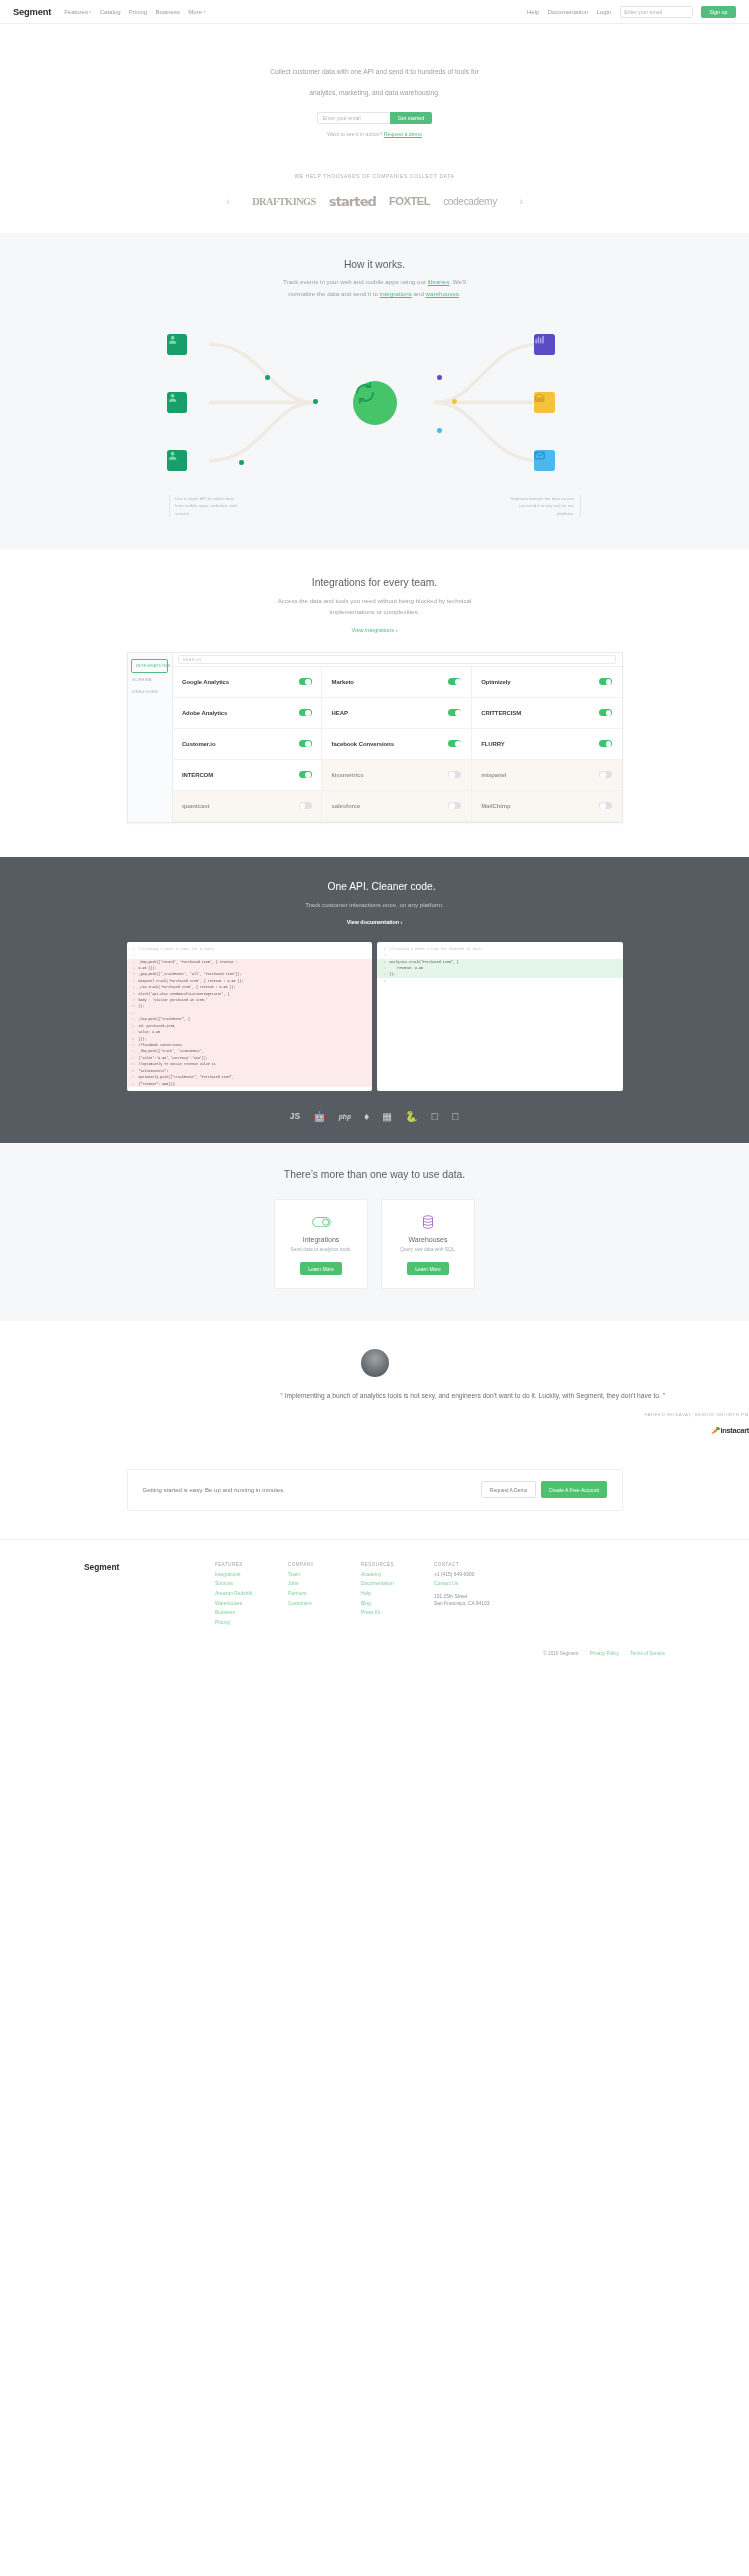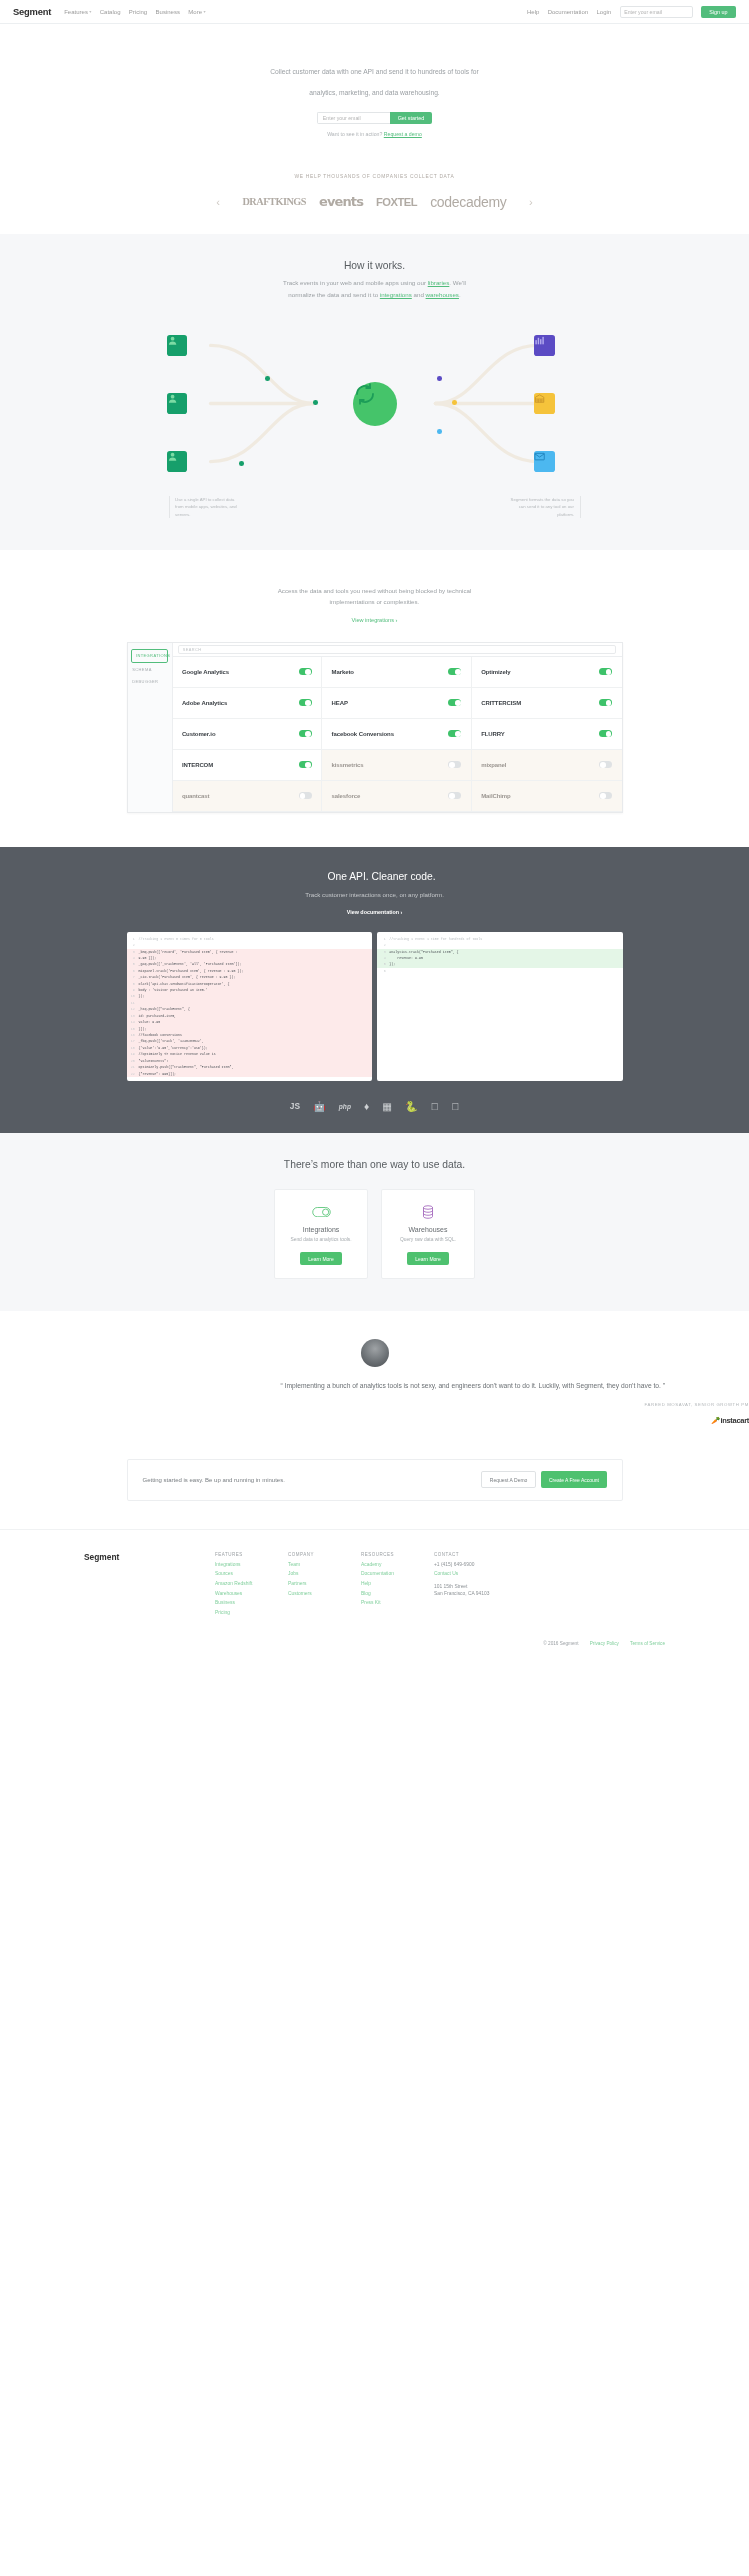--- a/index.html
+++ b/index.html
@@ -56,21 +56,21 @@
 
   
   .logos-wrap { padding: 13px 0 24px; text-align: center; background: #fff; }
   .logos-title { font-size: 4.9px; letter-spacing: 0.7px; color: #b0aaa4; text-transform: uppercase; }
   .logos-row { margin-top: 15px; display: flex; align-items: center; justify-content: center; gap: 13px; }
   .logo-item { font-size: 11.2px; color: #a39c94; font-weight: bold; opacity: .85; }
   .arrow-btn { font-size: 11.2px; color: #cfcac4; font-weight: 300; padding: 0 9.4px; cursor: pointer; }
   .lg-draft { font-family: "Liberation Serif", serif; font-size: 10.3px; letter-spacing: -0.5px; }
   .lg-intuit { font-size: 13px; letter-spacing: -0.9px; font-family: "DejaVu Sans", sans-serif; }
   .lg-foxtel { font-size: 11.2px; letter-spacing: -0.5px; }
-  .lg-code { font-size: 14px; font-weight: normal; letter-spacing: -0.3px; }
+  .lg-code { font-size: 10px; font-weight: normal; letter-spacing: -0.3px; }
 
   
   .how { background: #f6f7f9; padding: 26px 17px 32px; text-align: center; }
   .sec-h { font-size: 10.3px; font-weight: 400; color: #585d61; }
   .sec-p { font-size: 6.2px; color: #9a9fa3; line-height: 1.85; margin-top: 6.6px; }
   .sec-p a { color: #52bd7c; text-decoration: underline; }
   .diagram { position: relative; width: 431px; height: 169px; margin: 19px auto 0; }
   .dg-icon { position: absolute; width: 20.6px; height: 20.6px; border-radius: 2.8px;
     display: flex; align-items: center; justify-content: center; font-size: 11.2px; color: #fff; }
   .dg-green { background: #169f6b; }
@@ -214,21 +214,21 @@
     <span>Want to see it in action?</span>
     <a>Request a demo</a>
   </div>
 </div>
 
 <div class="logos-wrap">
   <div class="logos-title">WE HELP THOUSANDS OF COMPANIES COLLECT DATA</div>
   <div class="logos-row">
     <div class="arrow-btn">‹</div>
     <div class="logo-item lg-draft">DRAFTKINGS</div>
-    <div class="logo-item lg-intuit">events</div>
+    <div class="logo-item lg-intuit">started</div>
     <div class="logo-item lg-foxtel">FOXTEL</div>
     <div class="logo-item lg-code">codecademy</div>
     <div class="arrow-btn">›</div>
   </div>
 </div>
 
 <div class="how">
   <div class="sec-h">How it works.</div>
   <div class="sec-p">
     <div><span>Track events in your web and mobile apps using our </span><a>libraries</a><span>. We'll</span></div>
@@ -300,20 +300,21 @@
     </div>
   </div>
 
   <div class="how-captions">
     <div class="cap">Use a single API to collect data from mobile apps, websites, and servers.</div>
     <div class="cap right">Segment formats the data so you can send it to any tool on our platform.</div>
   </div>
 </div>
 
 <div class="integ">
+  <div class="sec-h">Integrations for every team.</div>
   <div class="sec-p">
     <div>Access the data and tools you need without being blocked by technical</div>
     <div>implementations or complexities.</div>
   </div>
   <a class="view-link">View integrations  ›</a>
 
   <div class="integ-panel">
     <div class="integ-side">
       <div class="side-item active">INTEGRATIONS</div>
       <div class="side-item">SCHEMA</div>

